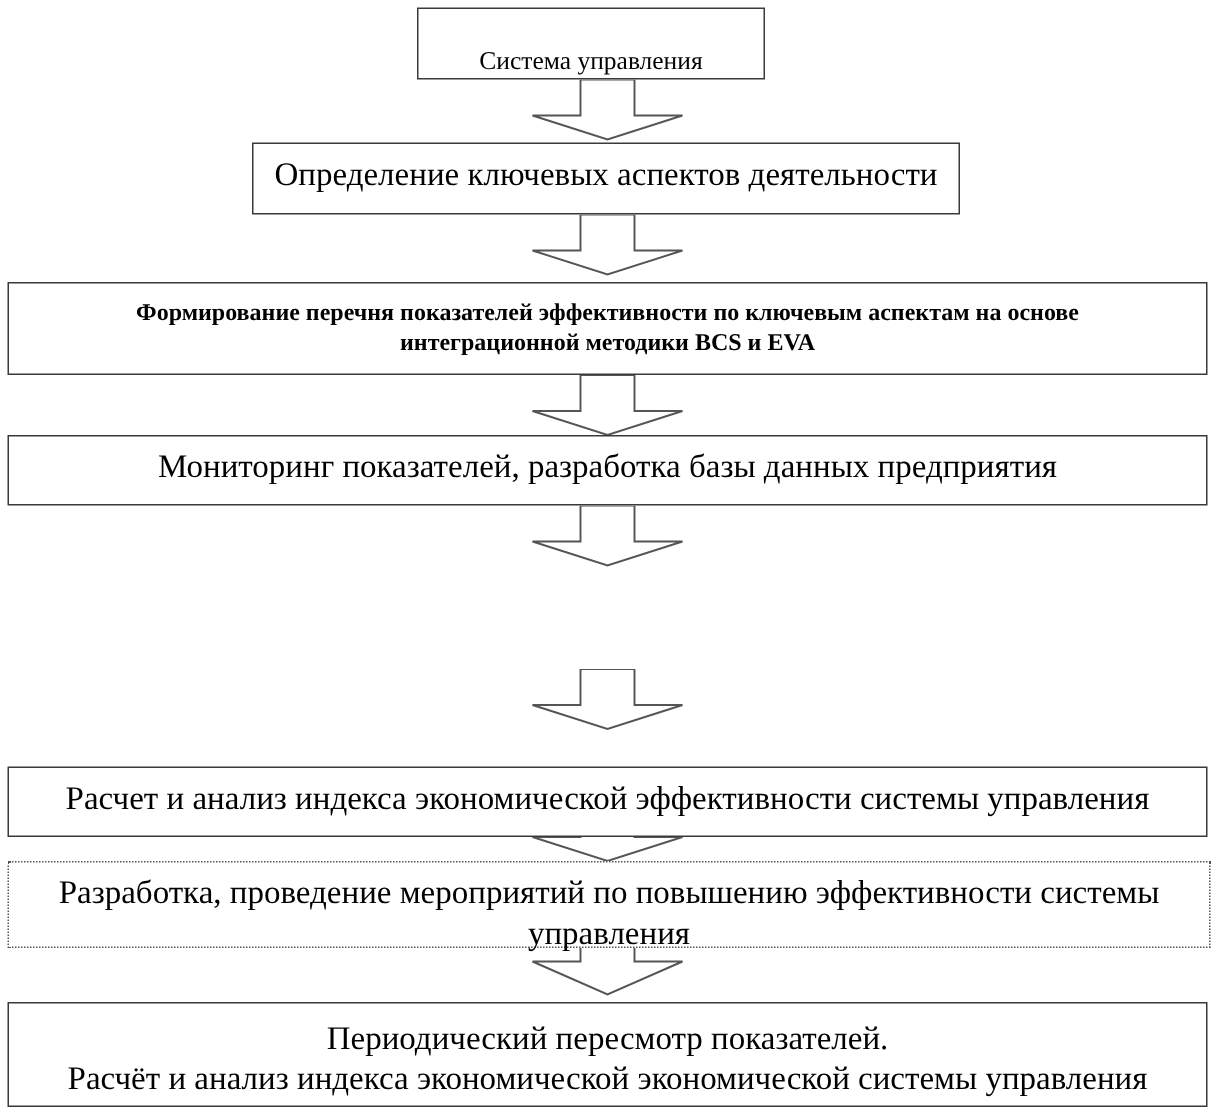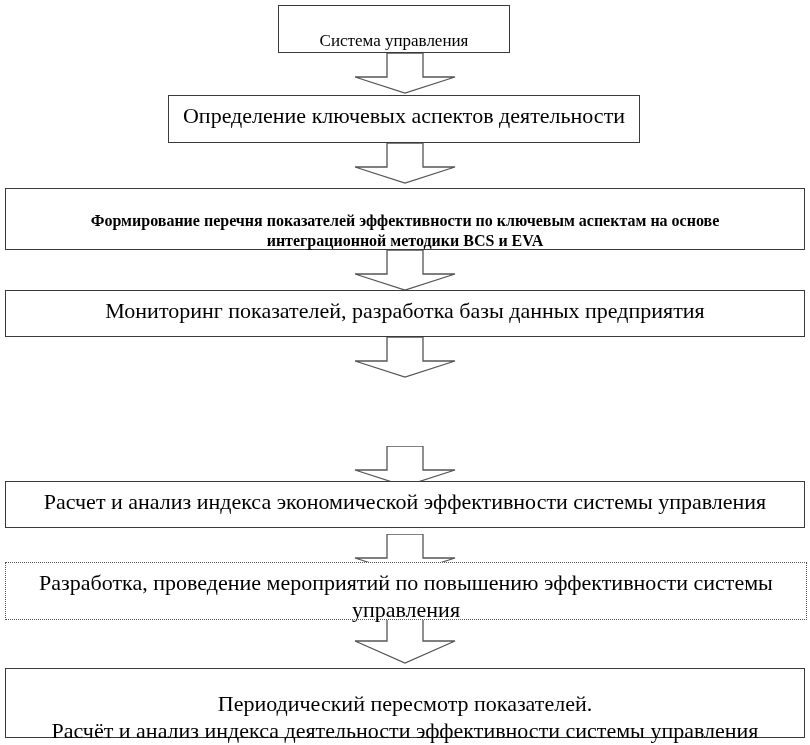--- a/index.html
+++ b/index.html
@@ -39,24 +39,24 @@
     line-height: 1.22;
     padding: 0 6px;
     box-sizing: border-box;
     white-space: pre-line;
   }
 
   
   .n-start        { font-size: 17px; font-weight: 400; align-items: flex-end; }
   .n-plain        { font-size: 22px; font-weight: 400; }
   .n-bold         { font-size: 16px;  font-weight: bold; }
-  .n-dotted       { border: 1px dotted #555555; }
+  .n-dotted       { border: 1px dotted #555555; margin-top: 12px; }
 
   .pad-top-1 { padding-top: 7px; }
-  .pad-top-2 { padding-top: 22px; }
+  .pad-top-2 { padding-top: 10px; }
 
   
   .arrow {
     position: absolute;
     z-index: 2;
   }
   .arrow svg { display: block; }
 </style>
 </head>
 <body>
@@ -104,21 +104,21 @@
     </svg>
   </div>
 
 
   <div class="arrow" style="left:351px; top:446px;">
     <svg width="108" height="42" viewBox="0 0 108 42">
       <polygon points="36,0 72,0 72,24 104,24 54,40 4,24 36,24" fill="#ffffff" stroke="#555555" stroke-width="1.3" stroke-linejoin="miter"></polygon>
     </svg>
   </div>
 
-  <div class="node n-plain pad-top-1" style="left:5px; top:481px; width:800px; height:47px;">
+  <div class="node n-plain pad-top-1" style="left:5px; top:511px; width:800px; height:47px;">
     <span class="txt">Расчет и анализ индекса экономической эффективности системы управления</span>
   </div>
 
   <div class="arrow" style="left:351px; top:534px;">
     <svg width="108" height="42" viewBox="0 0 108 42">
       <polygon points="36,0 72,0 72,24 104,24 54,40 4,24 36,24" fill="#ffffff" stroke="#555555" stroke-width="1.3" stroke-linejoin="miter"></polygon>
     </svg>
   </div>
 
   <div class="node n-plain n-dotted pad-top-1" style="left:5px; top:562px; width:802px; height:58px;">
@@ -126,16 +126,16 @@
   </div>
 
   <div class="arrow" style="left:351px; top:615px;">
     <svg width="108" height="50" viewBox="0 0 108 50">
       <polygon points="36,0 72,0 72,26 104,26 54,48 4,26 36,26" fill="#ffffff" stroke="#555555" stroke-width="1.3" stroke-linejoin="miter"></polygon>
     </svg>
   </div>
 
   <div class="node n-plain pad-top-2" style="left:5px; top:668px; width:800px; height:70px;">
     <span class="txt">Периодический пересмотр показателей.
-Расчёт и анализ индекса деятельности эффективности системы управления</span>
+Расчёт и анализ индекса экономической экономической системы управления</span>
   </div>
 
 </div>
 
 </body></html>

